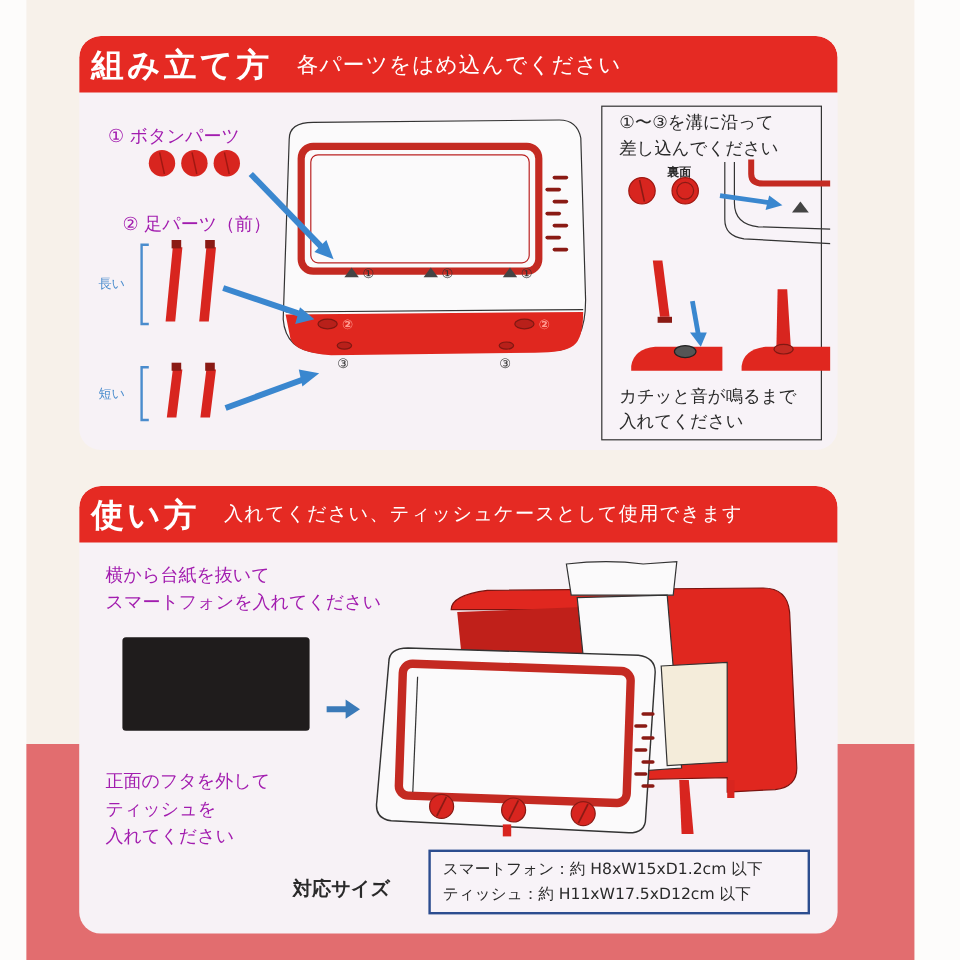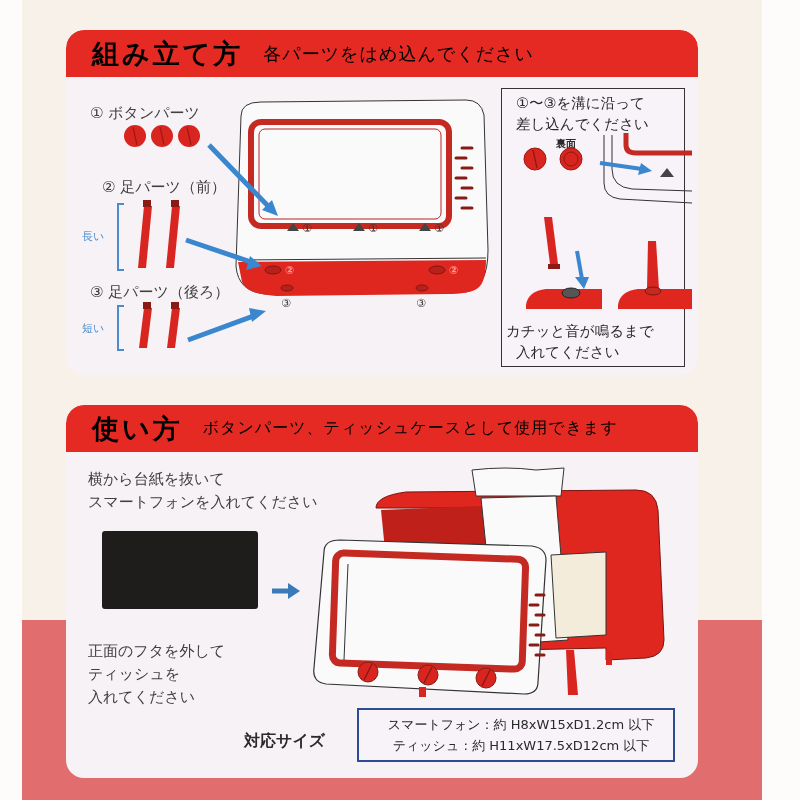--- a/index.html
+++ b/index.html
@@ -6,32 +6,32 @@
   html, body { width: 800px; height: 800px; overflow: hidden; background: #fdfcfb; }
   body { position: relative; font-family: "DejaVu Sans", "Liberation Sans", sans-serif; color: #2a2a2a; }
 
   .box { position: absolute; left: 22px; top: 0; width: 740px; height: 800px; background: #f7f1ea; }
   .box-band { position: absolute; left: 22px; top: 620px; width: 740px; height: 180px; background: #e26d6f; }
 
   .panel { position: absolute; left: 66px; width: 632px; background: #f7f2f6; border-radius: 18px; overflow: hidden; }
   .panel-1 { top: 30px; height: 345px; }
   .panel-2 { top: 405px; height: 373px; }
 
-  .panel-header { position: absolute; left: 0; top: 0; width: 100%; height: 47px; background: #e52a23; border-radius: 18px 18px 0 0; display: flex; align-items: center; padding-left: 26px; color: #000000; }
+  .panel-header { position: absolute; left: 0; top: 0; width: 100%; height: 47px; background: #e52a23; border-radius: 18px 18px 0 0; display: flex; align-items: center; padding-left: 10px; color: #ffffff; }
   .panel-header .h-title { font-size: 27px; font-weight: bold; letter-spacing: 3px; margin-right: 20px; }
   .panel-header .h-sub { font-size: 18px; letter-spacing: 1px; }
 
   .abs { position: absolute; }
-  .label { font-size: 15px; color: #404040; white-space: nowrap; text-align: center; }
+  .label { font-size: 15px; color: #a21caf; white-space: nowrap; text-align: center; }
   .small-blue { font-size: 11px; color: #4a8ccd; }
 
   .inset-box { position: absolute; left: 435px; top: 58px; width: 184px; height: 279px; border: 1.5px solid #333; background: #f8f3f8; }
   .inset-text { font-size: 14.5px; line-height: 21px; color: #2a2a2a; white-space: nowrap; }
 
-  .size-box { position: absolute; left: 291px; top: 303px; width: 318px; height: 54px; border: 2.5px solid #2c4d8f; background: #f8f3f8; padding: 4px 0 0 10px; text-align: center; }
+  .size-box { position: absolute; left: 291px; top: 303px; width: 318px; height: 54px; border: 2.5px solid #2c4d8f; background: #f8f3f8; padding: 4px 0 0 10px; }
   .size-line { font-size: 13px; line-height: 21px; white-space: nowrap; }
 </style>
 </head>
 <body>
 
 <div class="box"></div>
 <div class="box-band"></div>
 
 <section class="panel panel-1">
   <div class="panel-header">
@@ -52,21 +52,20 @@
   <div class="abs label" style="left:24px; top:148px;margin-left:12px;">② 足パーツ（前）</div>
   <div class="abs small-blue" style="left:16px; top:199px;">長い</div>
   <svg class="abs" style="left:50px; top:170px;" width="80" height="75">
     <path d="M8 4 L2 4 L2 70 L8 70" fill="none" stroke="#4a8ccd" stroke-width="2"></path>
     <polygon points="28,6 36,6 30,68 22,68" fill="#d8251f"></polygon>
     <rect x="27" y="0" width="8" height="7" fill="#8a1a14"></rect>
     <polygon points="56,6 64,6 58,68 50,68" fill="#d8251f"></polygon>
     <rect x="55" y="0" width="8" height="7" fill="#8a1a14"></rect>
   </svg>
 
-  <div class="abs label" style="left:24px; top:253px;">③ 足パーツ（後ろ）</div>
   <div class="abs small-blue" style="left:16px; top:291px;">短い</div>
   <svg class="abs" style="left:50px; top:272px;" width="80" height="50">
     <path d="M8 4 L2 4 L2 48 L8 48" fill="none" stroke="#4a8ccd" stroke-width="2"></path>
     <polygon points="28,6 36,6 31,46 23,46" fill="#d8251f"></polygon>
     <rect x="27" y="0" width="8" height="7" fill="#8a1a14"></rect>
     <polygon points="56,6 64,6 59,46 51,46" fill="#d8251f"></polygon>
     <rect x="55" y="0" width="8" height="7" fill="#8a1a14"></rect>
   </svg>
 
   <svg class="abs" style="left:0; top:0;" width="440" height="345">
@@ -142,29 +141,29 @@
       <polygon points="42,88 50,88 56,135 48,135" fill="#d8251f"></polygon>
       <rect x="46" y="135" width="12" height="5" fill="#8a1a14"></rect>
       <line x1="75" y1="122" x2="80" y2="150" stroke="#3a87cf" stroke-width="4"></line>
       <polygon points="73,148 87,148 82,160" fill="#3a87cf"></polygon>
       <path d="M24 190 L24 176 Q26 162 44 160 L100 160 L100 190 Z" fill="#e0271f"></path>
       <ellipse cx="69" cy="164" rx="9" ry="5" fill="#555" stroke="#222"></ellipse>
       <path d="M116 190 L116 176 Q118 162 136 160 L190 160 L190 190 Z" fill="#e0271f"></path>
       <polygon points="146,112 154,112 157,160 145,160" fill="#d8251f"></polygon>
       <ellipse cx="151" cy="162" rx="8" ry="4" fill="#c42a22" stroke="#801812"></ellipse>
     </svg>
-    <div class="abs inset-text" style="left:4px; top:232px;font-family:Liberation Serif, serif;">カチッと音が鳴るまで</div>
+    <div class="abs inset-text" style="left:14px; top:232px;font-family:Liberation Serif, serif;">カチッと音が鳴るまで</div>
     <div class="abs inset-text" style="left:14px; top:253px;">入れてください</div>
   </div>
 </section>
 
 <section class="panel panel-2">
   <div class="panel-header">
     <span class="h-title">使い方</span>
-    <span class="h-sub" style="font-size:16px;">ボタンパーツ、ティッシュケースとして使用できます</span>
+    <span class="h-sub" style="font-size:16px;">入れてください、ティッシュケースとして使用できます</span>
   </div>
 
   <div class="abs label" style="left:22px; top:65px;">横から台紙を抜いて</div>
   <div class="abs label" style="left:22px; top:88px;">スマートフォンを入れてください</div>
 
   <div class="abs" style="left:36px; top:126px; width:156px; height:78px; background:#1f1c1c; border-radius:3px;"></div>
   <svg class="abs" style="left:206px; top:176px;" width="30" height="20">
     <line x1="0" y1="10" x2="18" y2="10" stroke="#3a7ab8" stroke-width="5"></line>
     <polygon points="28,10 16,2 16,18" fill="#3a7ab8"></polygon>
   </svg>

